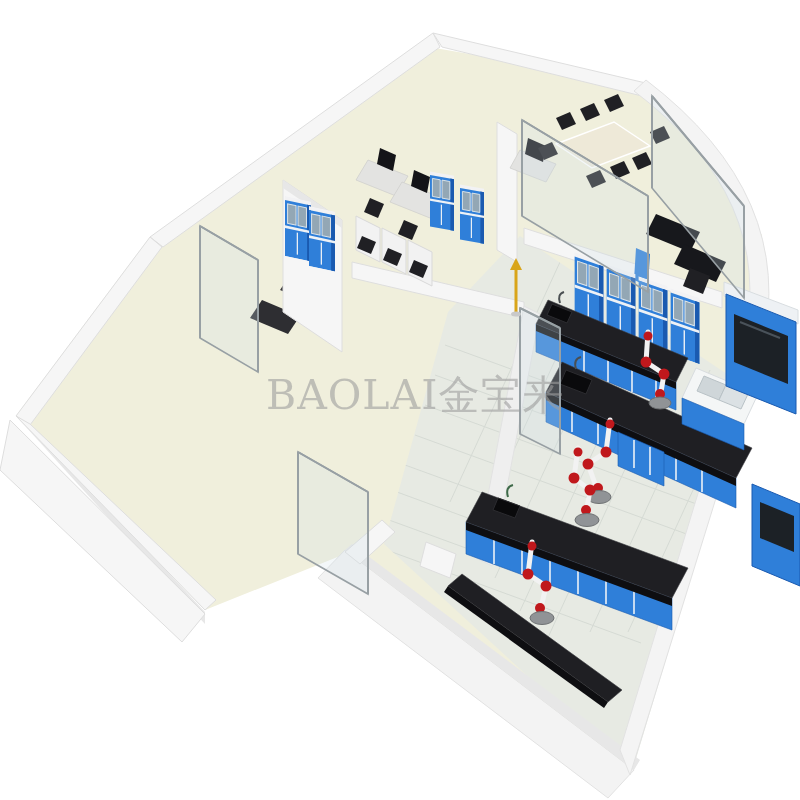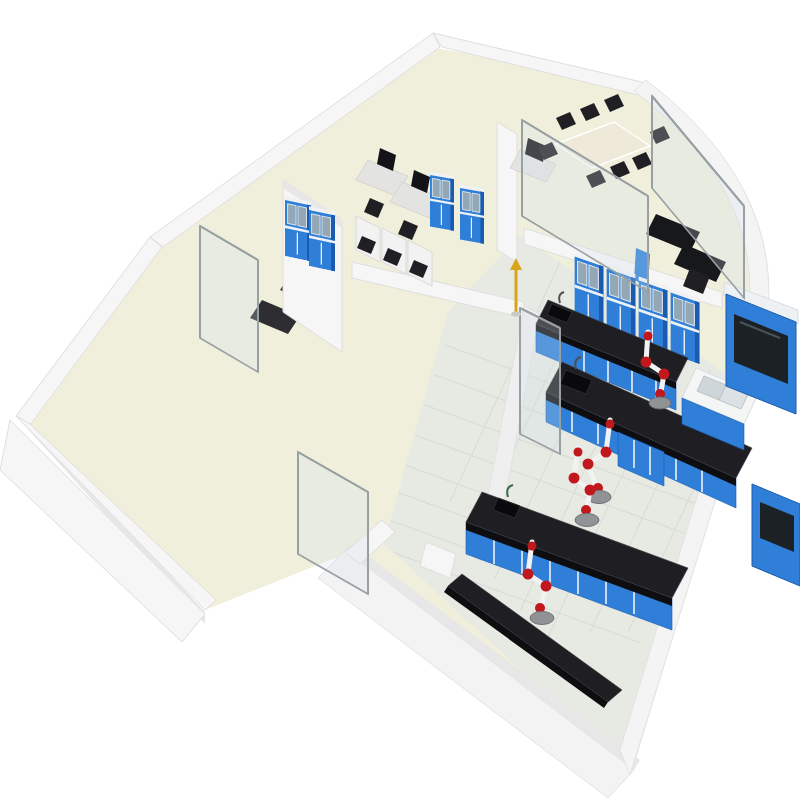--- a/index.html
+++ b/index.html
@@ -235,13 +235,14 @@
     </g>
   </g>
 
   <g>
     <path d="M516,270 L516,312" stroke="var(--accent-yellow,#d9a51a)" stroke-width="3" fill="none"></path>
     <polygon points="510,270 522,270 516,258" fill="var(--accent-yellow,#d9a51a)"></polygon>
     <ellipse cx="516" cy="314" rx="5" ry="2.5" fill="#c9c9c9"></ellipse>
   </g>
 </svg>
 
+<div id="watermark">BAOLAI金宝来</div>
 </div>
 
 </body></html>

